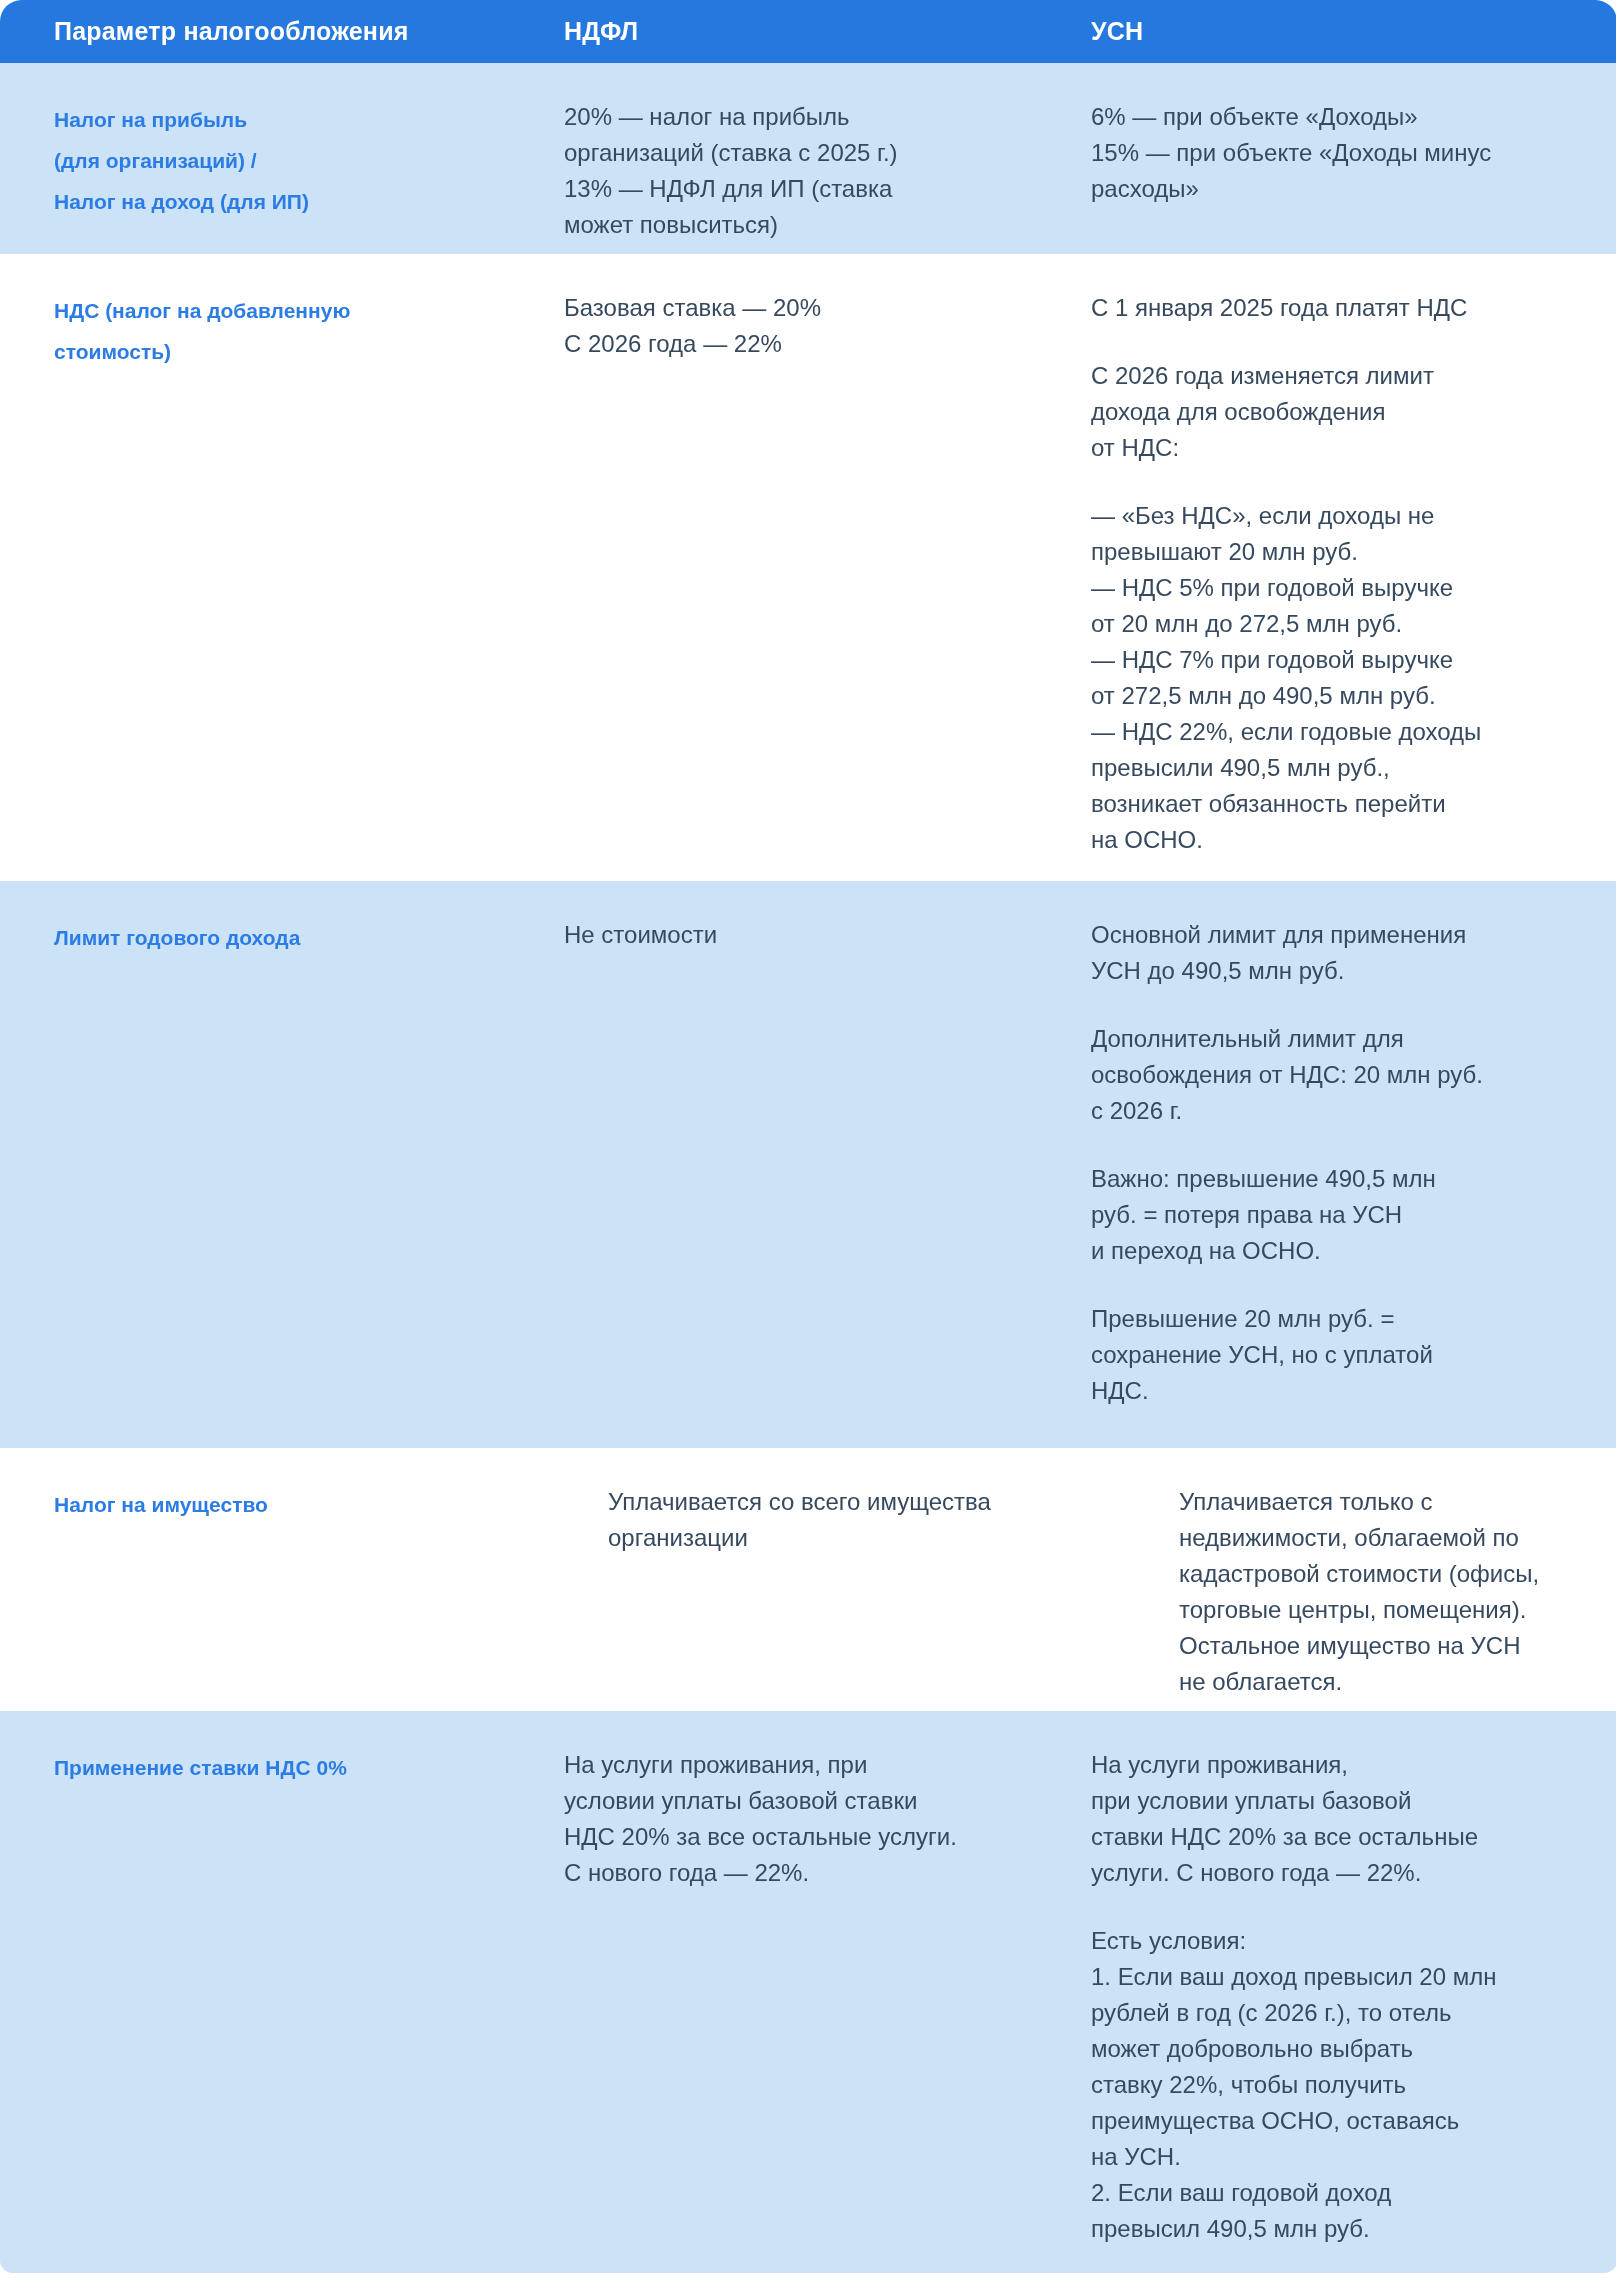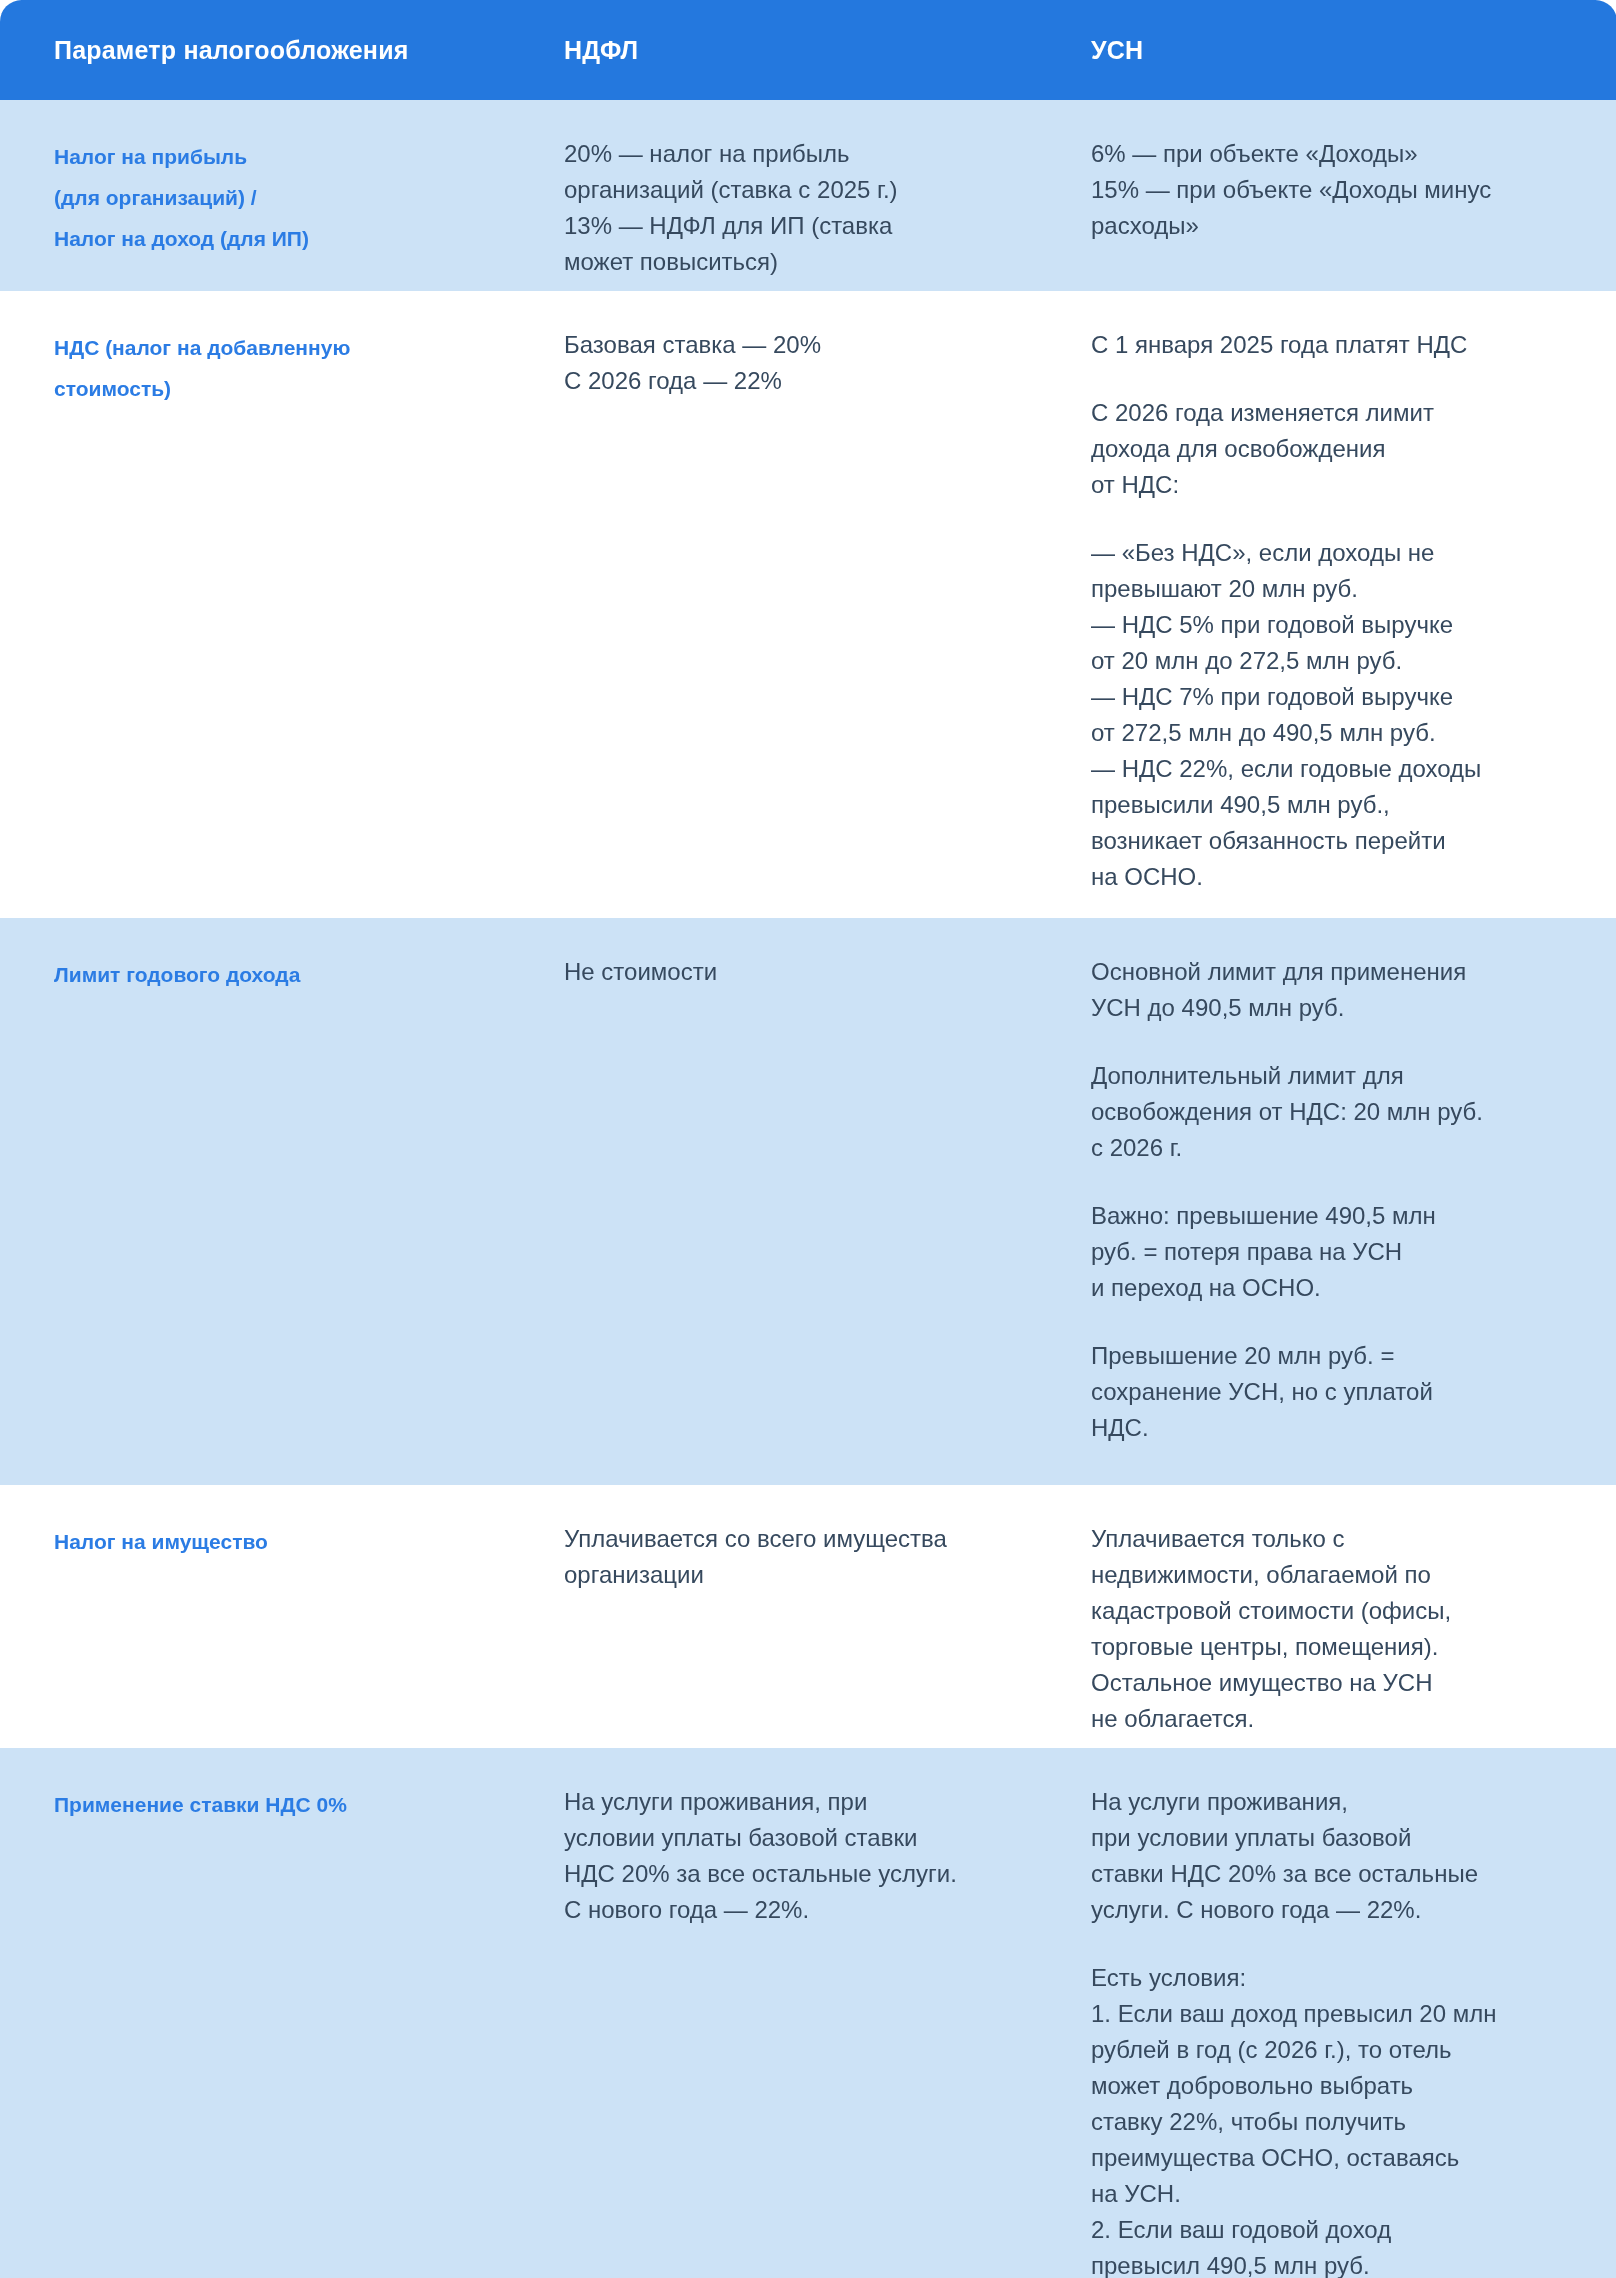--- a/index.html
+++ b/index.html
@@ -18,21 +18,21 @@
     border-radius: 21.6px 21.6px 12.6px 12.6px;
     overflow: hidden;
   }
   .row {
     display: grid;
     grid-template-columns: 510px 527px 579px;
     box-sizing: border-box;
   }
   .header-row {
     background: var(--header-bg, #2478DE);
-    height: 100px;
+    height: 63px;
     align-items: center;
   }
   .header-row .cell {
     color: var(--header-text, #ffffff);
     font-size: 25px;
     font-weight: 700;
     padding: 0 36px 0 54px;
     letter-spacing: 0.2px;
   }
   .body-row { background: var(--row-bg, #ffffff); }
@@ -48,21 +48,21 @@
     color: var(--label-color, #2B7CE4);
     font-weight: 700;
     font-size: 21px;
     line-height: 41px;
     white-space: pre-line;
   }
   
   .tbody .body-row:nth-child(1) { min-height: 189px; }
   .tbody .body-row:nth-child(2) { min-height: 627px; border-radius: 19px; }
   .tbody .body-row:nth-child(3) { min-height: 567px; }
-  .tbody .body-row:nth-child(4) { min-height: 256px; }
+  .tbody .body-row:nth-child(4) { min-height: 256px; gap: 44px; }
   .tbody .body-row:nth-child(5) { min-height: 562px; }
   .para {
     margin: 0;
     white-space: pre-line;
   }
   .para + .para { margin-top: 32px; }
   .para.bold { font-weight: 400; }
 </style>
 </head>
 <body>

